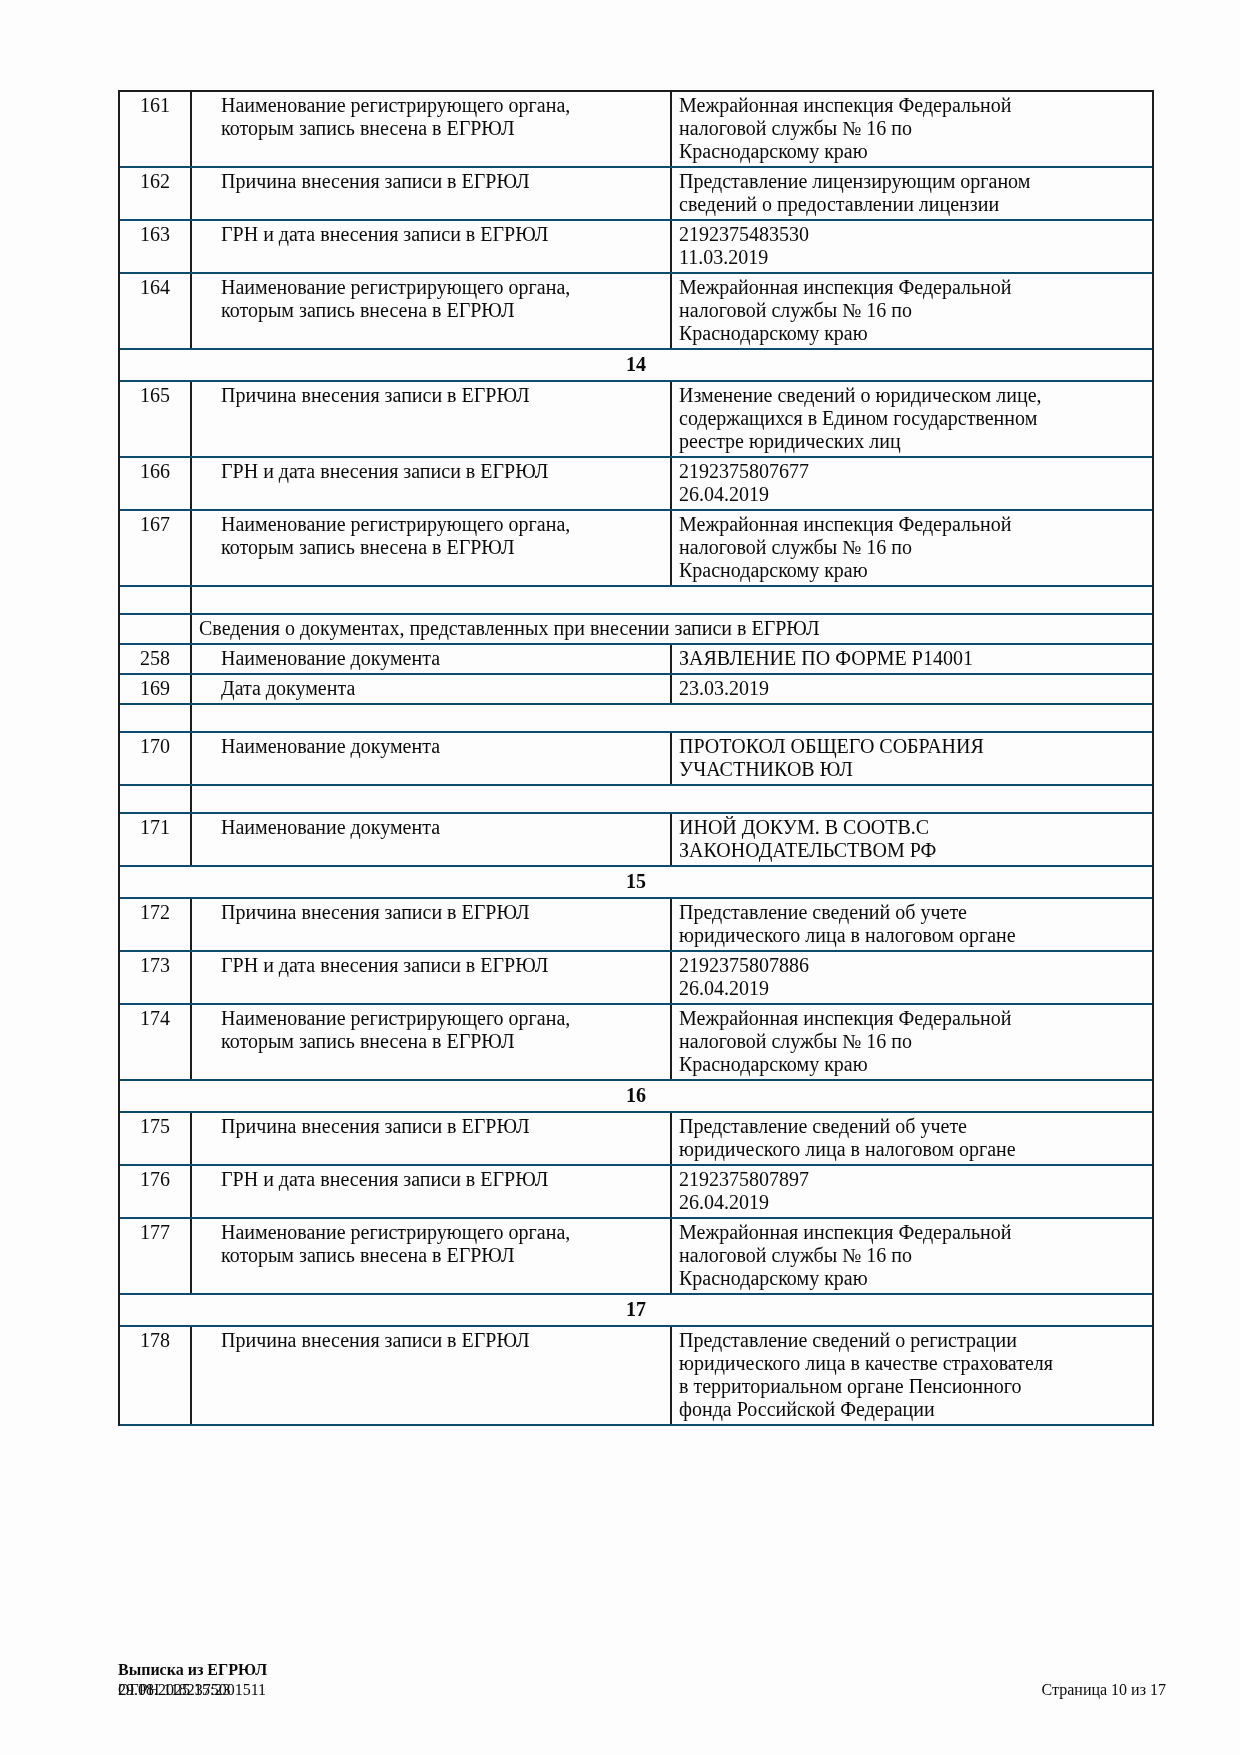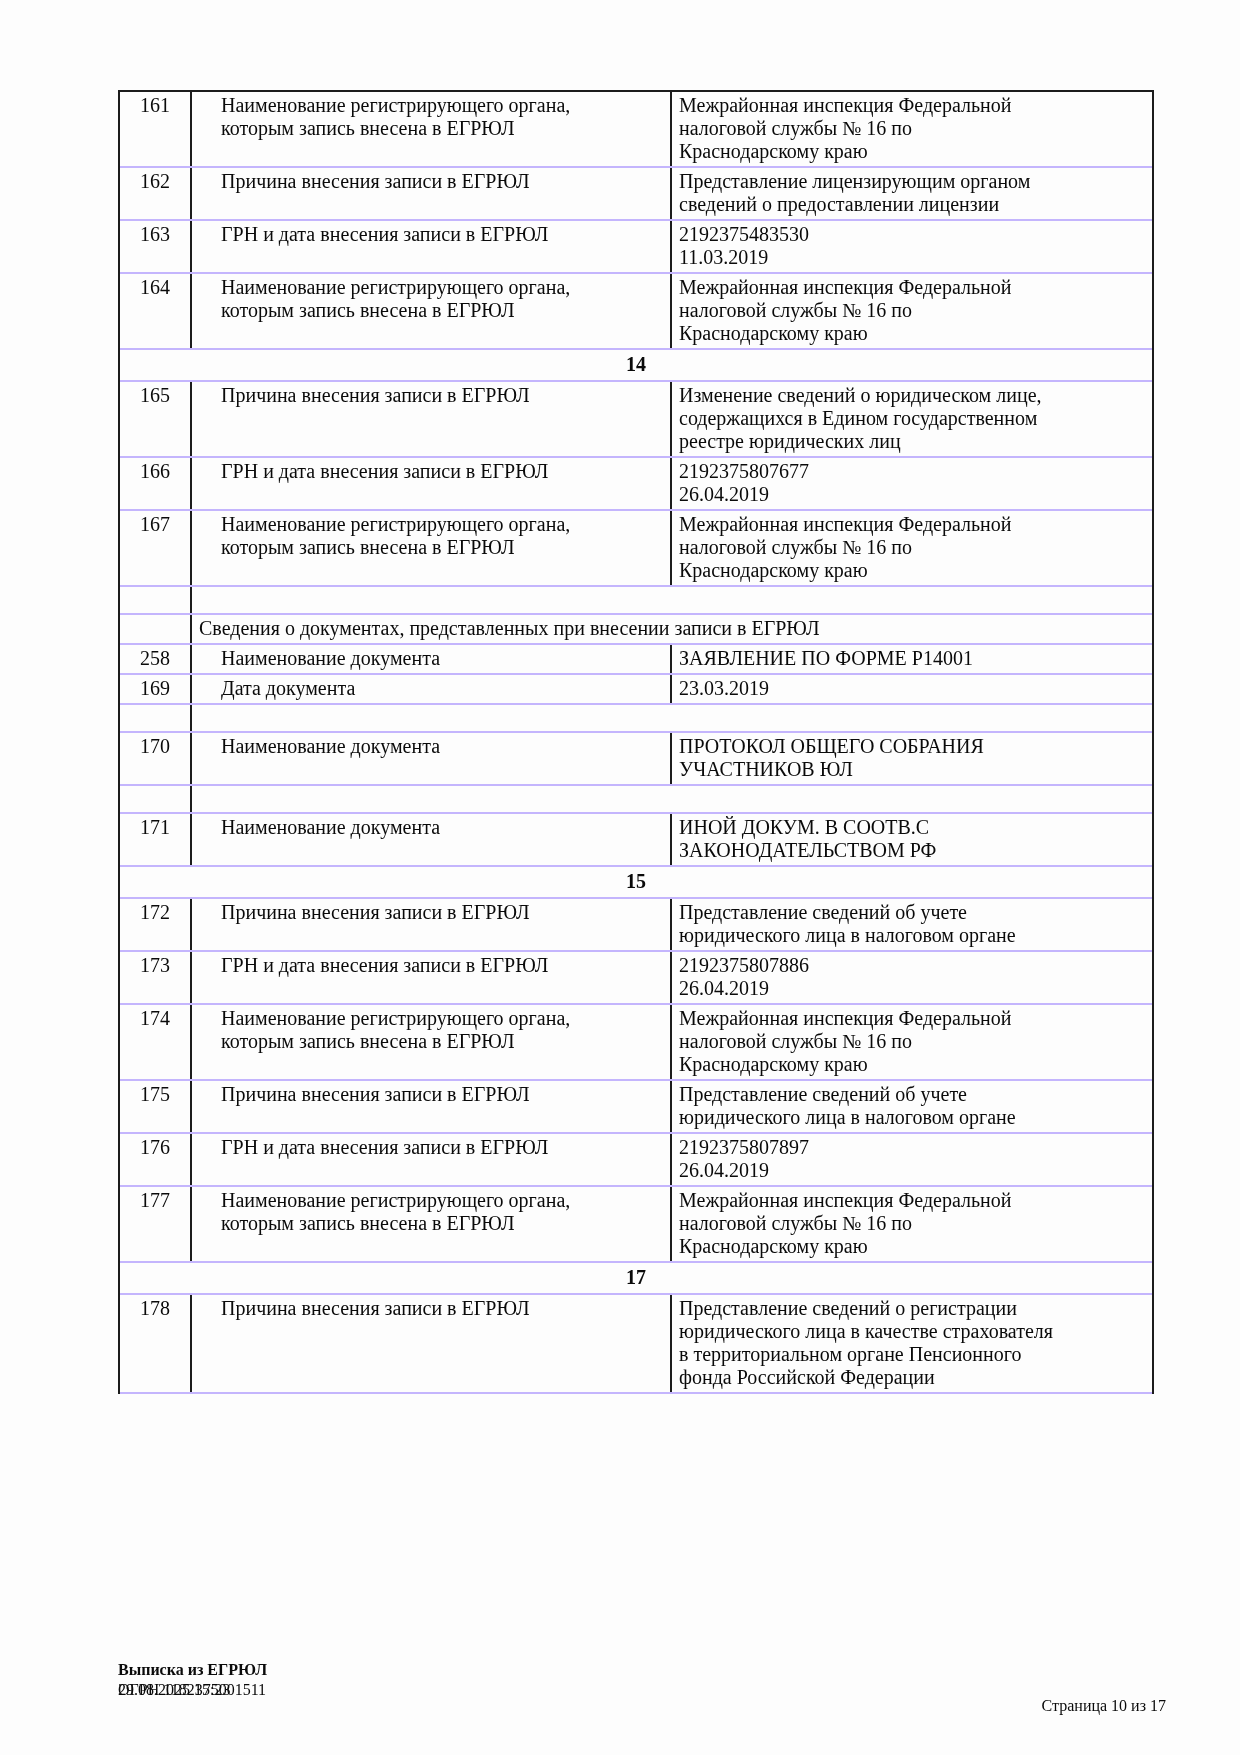--- a/index.html
+++ b/index.html
@@ -20,21 +20,21 @@
     border-top: 2px solid #1c1c1c;
     border-left: 2px solid #1c1c1c;
     border-right: 2px solid #1c1c1c;
     font-size: 20px;
     line-height: 23px;
     background: #fdfdfd;
   }
   .row {
     display: grid;
     grid-template-columns: 72px 480px 1fr;
-    border-bottom: 2px solid #c4b5fd;
+    border-bottom: 2px solid #0c4a6e;
   }
   .row.merged {
     grid-template-columns: 72px 1fr;
   }
   .row.section {
     display: block;
     text-align: center;
     font-weight: bold;
     padding: 3px 0 4px 0;
   }
@@ -64,21 +64,21 @@
   .footer-left { position: absolute; left: 0; top: 0; }
   .footer-doc-type { font-weight: bold; }
   .footer-center {
     position: absolute;
     left: 0; right: 4px;
     top: 20px;
   }
   .footer-right {
     position: absolute;
     right: 0;
-    top: 36px;
+    top: 20px;
     text-align: left;
   }
 </style>
 </head>
 <body>
 
 <div class="egrul-table" id="table-root">
     <div class="row">
       <div class="c num">161</div>
       <div class="c label">Наименование регистрирующего органа,
@@ -181,20 +181,21 @@
 26.04.2019</div>
     </div>
     <div class="row">
       <div class="c num">174</div>
       <div class="c label">Наименование регистрирующего органа,
 которым запись внесена в ЕГРЮЛ</div>
       <div class="c value">Межрайонная инспекция Федеральной
 налоговой службы № 16 по
 Краснодарскому краю</div>
     </div>
+    <div class="row section">16</div>
     <div class="row">
       <div class="c num">175</div>
       <div class="c label">Причина внесения записи в ЕГРЮЛ</div>
       <div class="c value">Представление сведений об учете
 юридического лица в налоговом органе</div>
     </div>
     <div class="row">
       <div class="c num">176</div>
       <div class="c label">ГРН и дата внесения записи в ЕГРЮЛ</div>
       <div class="c value">2192375807897

